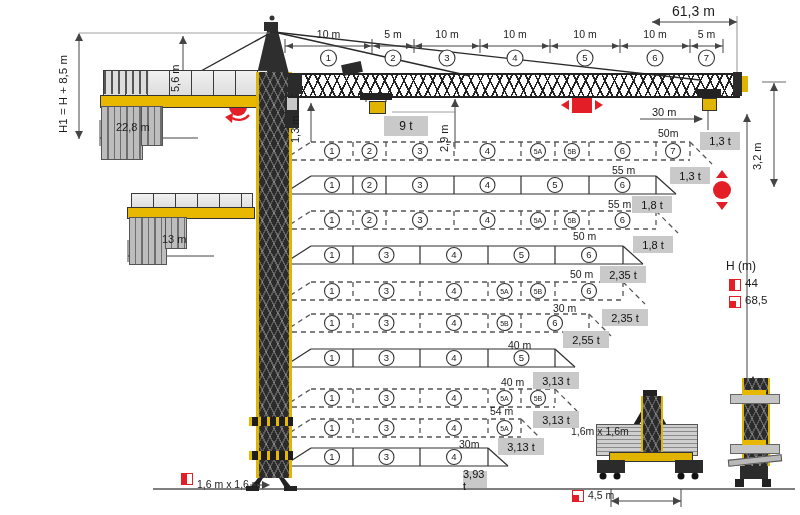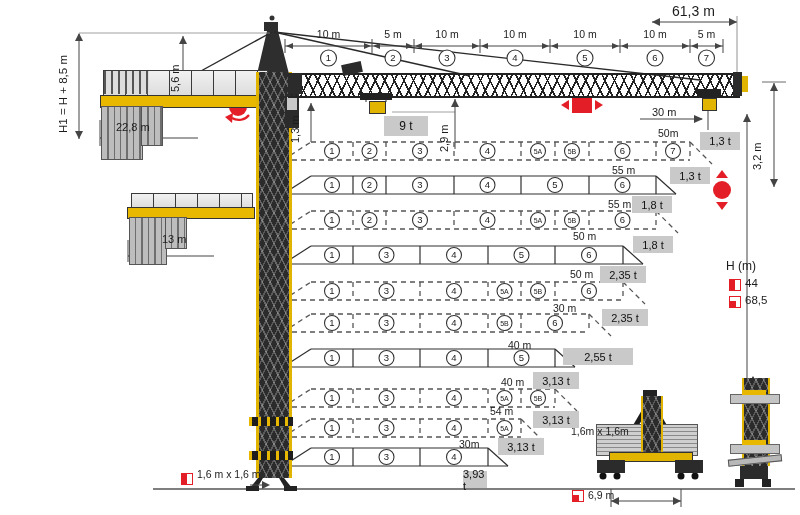--- a/index.html
+++ b/index.html
@@ -496,47 +496,47 @@
       <div class="lbl" style="left:745px;top:278px;font-size:11.5px">44</div>
       <div class="rsq corner" style="left:729px;top:296px">
         <i></i>
       </div>
       <div class="lbl" style="left:745px;top:295px;font-size:11.5px">68,5</div>
     </div>
 
   <div class="rsq half" style="left:181px;top:473px">
       <i></i>
     </div>
-  <div class="lbl" style="left:197px;top:469px;font-size:10.5px">1,6 m x 1,6 m</div>
+  <div class="lbl" style="left:197px;top:479px;font-size:10.5px">1,6 m x 1,6 m</div>
   <div class="lbl" style="left:571px;top:426px;font-size:10.5px">1,6m x 1,6m</div>
   <div class="rsq corner" style="left:572px;top:490px">
       <i></i>
     </div>
-  <div class="lbl" style="left:588px;top:490px;font-size:10.5px">6,9 m</div>
+  <div class="lbl" style="left:588px;top:490px;font-size:10.5px">4,5 m</div>
 
   <div id="dyn">
       <div class="lbl" style="left:306.5px;top:29px;width:44px;text-align:center;font-size:10.5px">10 m</div>
       <div class="lbl" style="left:371px;top:29px;width:44px;text-align:center;font-size:10.5px">5 m</div>
       <div class="lbl" style="left:425px;top:29px;width:44px;text-align:center;font-size:10.5px">10 m</div>
       <div class="lbl" style="left:493px;top:29px;width:44px;text-align:center;font-size:10.5px">10 m</div>
       <div class="lbl" style="left:563px;top:29px;width:44px;text-align:center;font-size:10.5px">10 m</div>
       <div class="lbl" style="left:633px;top:29px;width:44px;text-align:center;font-size:10.5px">10 m</div>
       <div class="lbl" style="left:684.5px;top:29px;width:44px;text-align:center;font-size:10.5px">5 m</div>
       <div class="lbl" style="left:658px;top:128px;font-size:10.5px">50m</div>
       <div class="tbox" style="left:670px;top:167px;width:40px">1,3 t</div>
       <div class="lbl" style="left:612px;top:165px;font-size:10.5px">55 m</div>
       <div class="tbox" style="left:632px;top:196px;width:40px">1,8 t</div>
       <div class="lbl" style="left:608px;top:199px;font-size:10.5px">55 m</div>
       <div class="tbox" style="left:633px;top:236px;width:40px">1,8 t</div>
       <div class="lbl" style="left:573px;top:231px;font-size:10.5px">50 m</div>
       <div class="tbox" style="left:600px;top:266px;width:46px">2,35 t</div>
       <div class="lbl" style="left:570px;top:269px;font-size:10.5px">50 m</div>
       <div class="tbox" style="left:602px;top:309px;width:46px">2,35 t</div>
       <div class="lbl" style="left:553px;top:303px;font-size:10.5px">30 m</div>
-      <div class="tbox" style="left:563px;top:348px;width:70px">2,55 t</div>
+      <div class="tbox" style="left:563px;top:331px;width:46px">2,55 t</div>
       <div class="lbl" style="left:508px;top:340px;font-size:10.5px">40 m</div>
       <div class="tbox" style="left:533px;top:372px;width:46px">3,13 t</div>
       <div class="lbl" style="left:501px;top:377px;font-size:10.5px">40 m</div>
       <div class="tbox" style="left:533px;top:411px;width:46px">3,13 t</div>
       <div class="lbl" style="left:490px;top:406px;font-size:10.5px">54 m</div>
       <div class="tbox" style="left:498px;top:438px;width:46px">3,13 t</div>
       <div class="lbl" style="left:459px;top:439px;font-size:10.5px">30m</div>
       <div class="tbox" style="left:463px;top:471px;width:24px">3,93 t</div>
     </div>
 </div>

